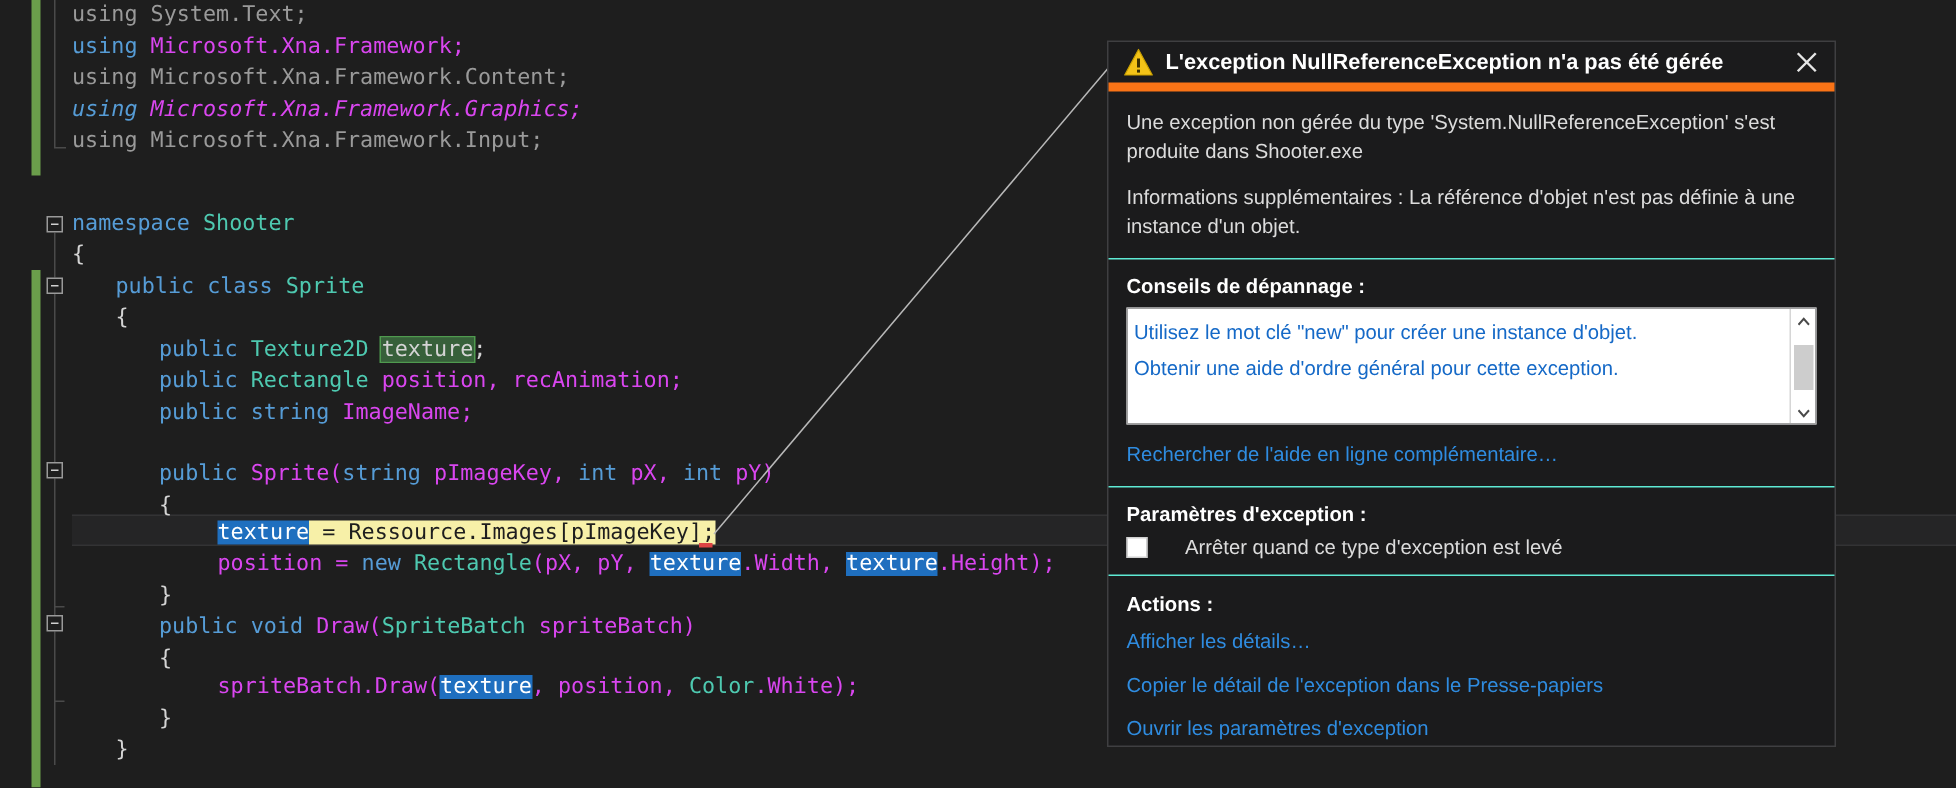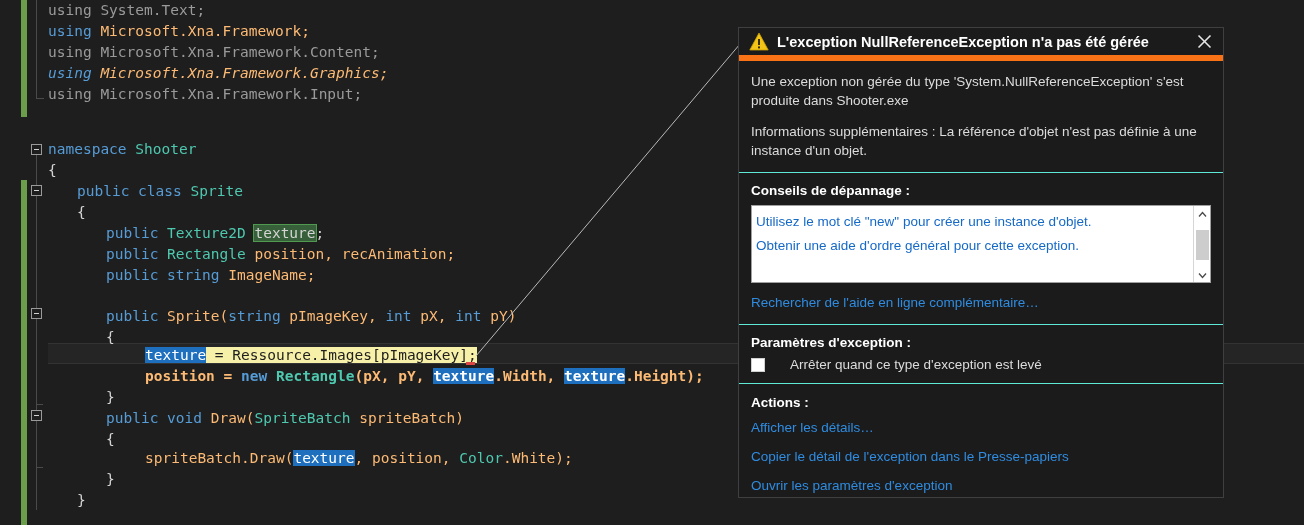--- a/index.html
+++ b/index.html
@@ -64,21 +64,21 @@
   .cur-line-bg {
     position: absolute;
     left: 48px;
     height: 21px;
     background: #252526;
     border-top: 1px solid #333334;
     border-bottom: 1px solid #333334;
   }
   .kw  { color: #569cd6; }
   .typ { color: #4ec9b0; }
-  .pln { color: #fdba74; }
+  .pln { color: #d946ef; }
   .dim { color: #9a9a9a; }
   .pun { color: #d4d4d4; }
   .hl-green {
     background: #37603a;
     outline: 1px solid #4f9a4f;
     color: #d4d4d4;
   }
   .hl-blue {
     background: #1f6fbf;
     color: #ffffff;
@@ -271,21 +271,21 @@
 
     <div class="code-line" style="left:106px; top:265px;"><span class="kw">public</span><span class="kw"> string</span><span class="pln"> ImageName;</span></div>
 
     <div class="code-line" style="left:106px; top:306px;"><span class="kw">public</span><span class="pln"> Sprite(</span><span class="kw">string</span><span class="pln"> pImageKey, </span><span class="kw">int</span><span class="pln"> pX, </span><span class="kw">int</span><span class="pln"> pY)</span></div>
 
     <div class="code-line" style="left:106px; top:327px;"><span class="pun">{</span></div>
 
     <div class="code-line" style="left:145px; top:345px;"><span class="hl-blue">texture</span><span class="hl-yellow"> = Ressource.Images[pImageKey];</span></div>
     <div class="squiggle" style="left:466px; top:362px; width:9px;"></div>
 
-    <div class="code-line" style="left:145px; top:366px;font-weight:bold;"><span class="pln">position = </span><span class="kw">new</span><span class="typ"> Rectangle</span><span class="pln">(pX, pY, </span><span class="hl-blue">texture</span><span class="pln">.Width, </span><span class="hl-blue">texture</span><span class="pln">.Height);</span></div>
+    <div class="code-line" style="left:145px; top:366px;"><span class="pln">position = </span><span class="kw">new</span><span class="typ"> Rectangle</span><span class="pln">(pX, pY, </span><span class="hl-blue">texture</span><span class="pln">.Width, </span><span class="hl-blue">texture</span><span class="pln">.Height);</span></div>
 
     <div class="code-line" style="left:106px; top:387px;"><span class="pun">}</span></div>
 
     <div class="code-line" style="left:106px; top:408px;"><span class="kw">public</span><span class="kw"> void</span><span class="pln"> Draw(</span><span class="typ">SpriteBatch</span><span class="pln"> spriteBatch)</span></div>
 
     <div class="code-line" style="left:106px; top:429px;"><span class="pun">{</span></div>
 
     <div class="code-line" style="left:145px; top:448px;"><span class="pln">spriteBatch.Draw(</span><span class="hl-blue">texture</span><span class="pln">, position, </span><span class="typ">Color</span><span class="pln">.White);</span></div>
 
     <div class="code-line" style="left:106px; top:469px;"><span class="pun">}</span></div>

